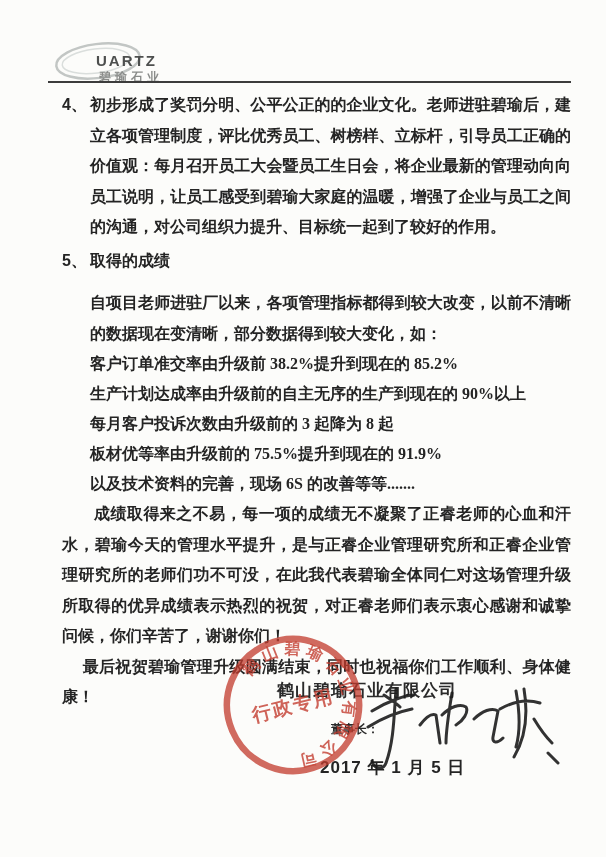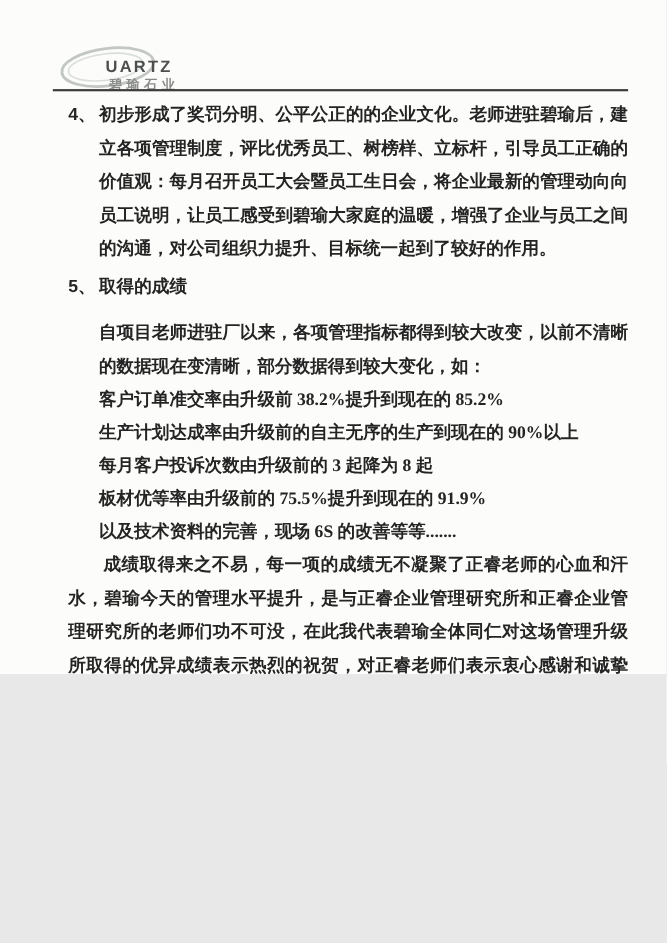--- a/index.html
+++ b/index.html
@@ -1,18 +1,18 @@
 <!DOCTYPE html>
 <html><head>
 <meta charset="utf-8">
 <style>
   html,body{margin:0;padding:0;background:#e8e8e8;}
   .page{
     position:relative;
-    width:606px;height:613px;
+    width:606px;height:857px;
     margin:0 auto;
     background:#fcfcfa;
     font-family:"Liberation Sans","DejaVu Sans",sans-serif;
     color:#242424;
     overflow:hidden;
   }
   
   .logo-block{position:absolute;left:52px;top:38px;width:150px;height:52px;}
   .logo-oval{position:absolute;left:0;top:2px;}
   .logo-latin{

